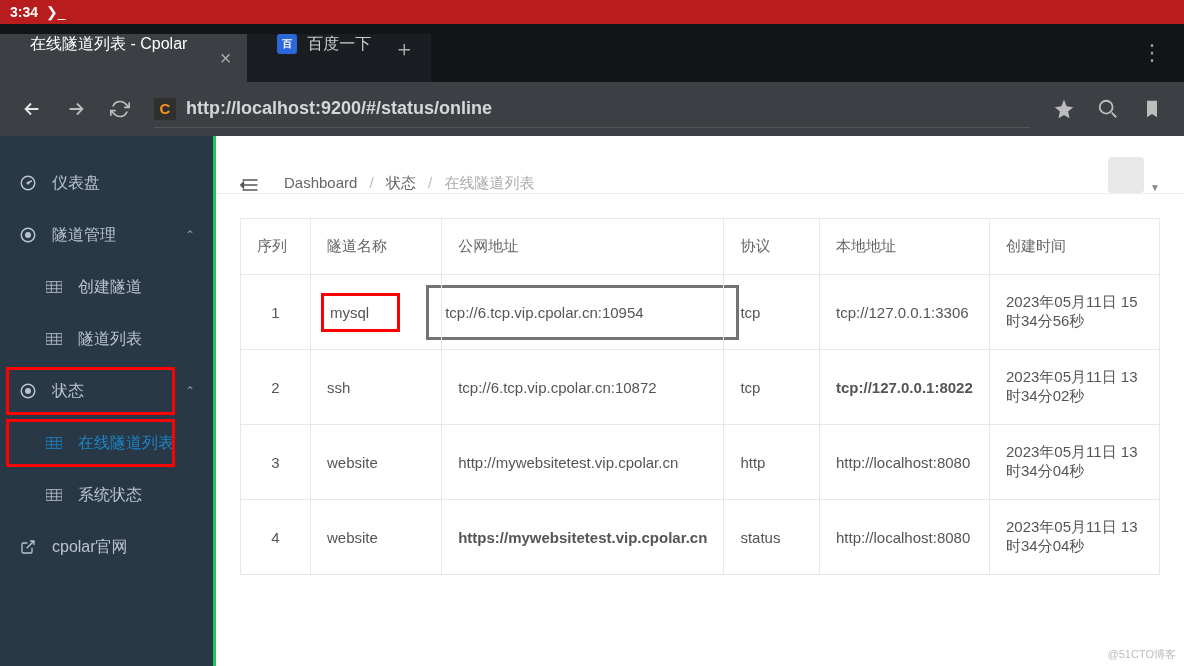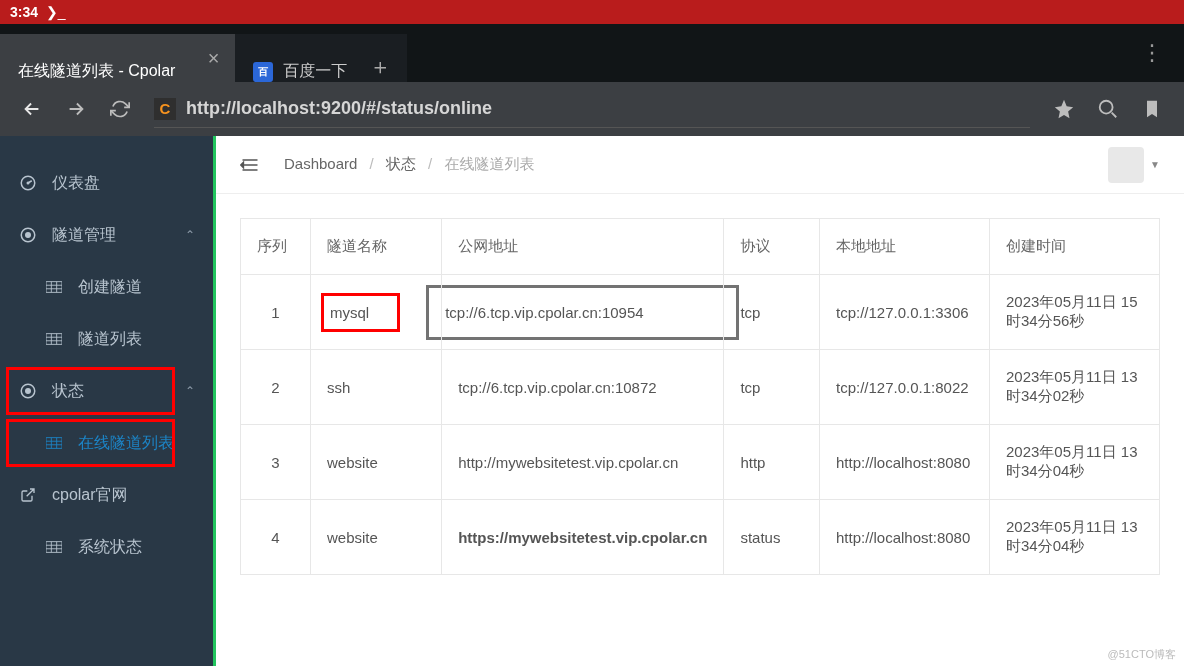--- a/index.html
+++ b/index.html
@@ -1,20 +1,20 @@
 <!DOCTYPE html>
 <html><head>
 <meta charset="utf-8">
 <style>
   *{box-sizing:border-box;margin:0;padding:0;font-family:"Helvetica Neue",Arial,"PingFang SC","Microsoft YaHei",sans-serif}
   body{width:1184px;height:666px;background:#0f1418;overflow:hidden}
   .status-bar{height:24px;display:flex;align-items:center;color:#fff;font-size:14px;font-weight:700;padding:0 10px;background:#b91c1c}
   .status-bar .term{margin-left:8px;font-weight:400}
   .tab-strip{height:58px;background:#111517;display:flex;align-items:flex-end;position:relative}
-  .tab{height:48px;display:flex;align-items:flex-end;padding:0 60px 0 18px;position:relative;font-size:16px;color:#ccc}
+  .tab{height:48px;display:flex;align-items:flex-start;padding:0 60px 0 30px;position:relative;font-size:16px;color:#ccc}
   .tab.active{background:#3c3f43;color:#fff}
   .tab.inactive{background:#1a1e22}
   .tab .close{position:absolute;right:16px;top:50%;transform:translateY(-50%);font-size:20px;color:#aaa}
   .tab .favicon{width:20px;height:20px;margin-right:10px;background:#2b67d8;color:#fff;font-size:10px;display:flex;align-items:center;justify-content:center;border-radius:3px;font-weight:700}
   .tab .plus{position:absolute;right:16px;color:#aaa;font-size:22px}
   .kebab{position:absolute;right:20px;top:50%;transform:translateY(-50%);color:#999;font-size:22px;letter-spacing:1px}
   .nav-bar{height:54px;background:#3c3f43;display:flex;align-items:center;padding:0 10px}
   .nav-btn{width:44px;height:44px;display:flex;align-items:center;justify-content:center;color:#bdbdbd;font-size:22px}
   .nav-btn.back{color:#e8e8e8}
   .url-bar{flex:1;height:38px;background:#3c3f43;display:flex;align-items:center;margin:0 12px;border-bottom:1px solid #555}
@@ -23,21 +23,21 @@
   .right-icons{display:flex;align-items:center}
   .right-icons .ico{width:44px;height:44px;display:flex;align-items:center;justify-content:center;color:#bdbdbd}
   .app{display:flex;height:calc(666px - 24px - 58px - 54px);width:100%}
   .sidebar{width:216px;background:#293846;height:100%;padding-top:21px;border-right:3px solid #22c55e}
   .s-item{display:flex;align-items:center;height:52px;padding:0 18px;color:#b8c4cf;font-size:16px;position:relative;cursor:pointer}
   .s-item .s-ico{width:20px;margin-right:14px;display:flex;justify-content:center}
   .s-item.sub{padding-left:44px}
   .s-item.active{color:#1c84c6}
   .s-item .chev{position:absolute;right:18px;font-size:12px;color:#8a98a6}
   .main{flex:1;background:#fff;overflow:hidden}
-  .m-header{height:58px;display:flex;align-items:center;padding:0 24px;border-bottom:1px solid #eee}
+  .m-header{height:58px;display:flex;align-items:flex-end;padding:0 24px;border-bottom:1px solid #eee}
   .collapse-ico{margin-right:24px;color:#555}
   .crumb{color:#666;font-size:15px}
   .crumb .sep{margin:0 8px;color:#bbb}
   .crumb .muted{color:#aaa}
   .avatar{width:36px;height:36px;background:#e8e8e8;border-radius:4px;margin-left:auto}
   .avatar-chev{margin-left:6px;font-size:10px;color:#888}
   .content{padding:24px}
   table{width:100%;border-collapse:collapse;font-size:15px}
   th,td{border:1px solid #e7e7e7;padding:18px 16px;text-align:left;color:#555;vertical-align:middle}
   th{font-weight:400;color:#666}
@@ -163,36 +163,36 @@
       <div class="s-item sub active" style="position: relative;">
         <span class="s-ico">
           <svg width="16" height="12" viewBox="0 0 18 12" fill="currentColor">
             <rect width="18" height="12" fill="none" stroke="currentColor"></rect>
             <path d="M0 4h18M0 8h18M6 0v12M12 0v12" stroke="currentColor"></path>
           </svg>
         </span>
         <span>在线隧道列表</span>
         <div class="" style="position: absolute; inset: 2px 38px 2px 6px; border: 3px solid rgb(255, 0, 0); pointer-events: none;"></div>
       </div>
+      <div class="s-item sub">
+        <span class="s-ico">
+          <svg width="16" height="12" viewBox="0 0 18 12" fill="currentColor">
+            <rect width="18" height="12" fill="none" stroke="currentColor"></rect>
+            <path d="M0 4h18M0 8h18M6 0v12M12 0v12" stroke="currentColor"></path>
+          </svg>
+        </span>
+        <span>系统状态</span>
+      </div>
       <div class="s-item">
         <span class="s-ico">
           <svg width="16" height="16" viewBox="0 0 24 24" fill="none" stroke="currentColor" stroke-width="2">
             <path d="M18 13v6a2 2 0 01-2 2H5a2 2 0 01-2-2V8a2 2 0 012-2h6M15 3h6v6M10 14L21 3"></path>
           </svg>
         </span>
         <span>cpolar官网</span>
-      </div>
-      <div class="s-item sub">
-        <span class="s-ico">
-          <svg width="16" height="12" viewBox="0 0 18 12" fill="currentColor">
-            <rect width="18" height="12" fill="none" stroke="currentColor"></rect>
-            <path d="M0 4h18M0 8h18M6 0v12M12 0v12" stroke="currentColor"></path>
-          </svg>
-        </span>
-        <span>系统状态</span>
       </div>
     </div>
   <div class="main">
     <div class="m-header">
       <span class="collapse-ico">
         <svg width="20" height="16" viewBox="0 0 24 18" fill="none" stroke="currentColor" stroke-width="2">
             <path d="M3 3h18M3 9h18M3 15h18"></path>
             <path d="M1 9l3-3v6z" fill="currentColor"></path>
           </svg>
       </span>
@@ -227,21 +227,21 @@
               </td>
               <td>tcp</td>
               <td style="width: 170px;">tcp://127.0.0.1:3306</td>
               <td style="width: 170px;">2023年05月11日 15时34分56秒</td>
             </tr>
             <tr>
               <td class="idx">2</td>
               <td>ssh</td>
               <td style="width: 180px;">tcp://6.tcp.vip.cpolar.cn:10872</td>
               <td>tcp</td>
-              <td style="width: 170px;">tcp://127.0.0.1:8022</td>
+              <td style="width: 170px; font-weight: bold;">tcp://127.0.0.1:8022</td>
               <td style="width: 170px;">2023年05月11日 13时34分02秒</td>
             </tr>
             <tr>
               <td class="idx">3</td>
               <td>website</td>
               <td style="width: 180px;">http://mywebsitetest.vip.cpolar.cn</td>
               <td>http</td>
               <td style="width: 170px;">http://localhost:8080</td>
               <td style="width: 170px;">2023年05月11日 13时34分04秒</td>
             </tr>

